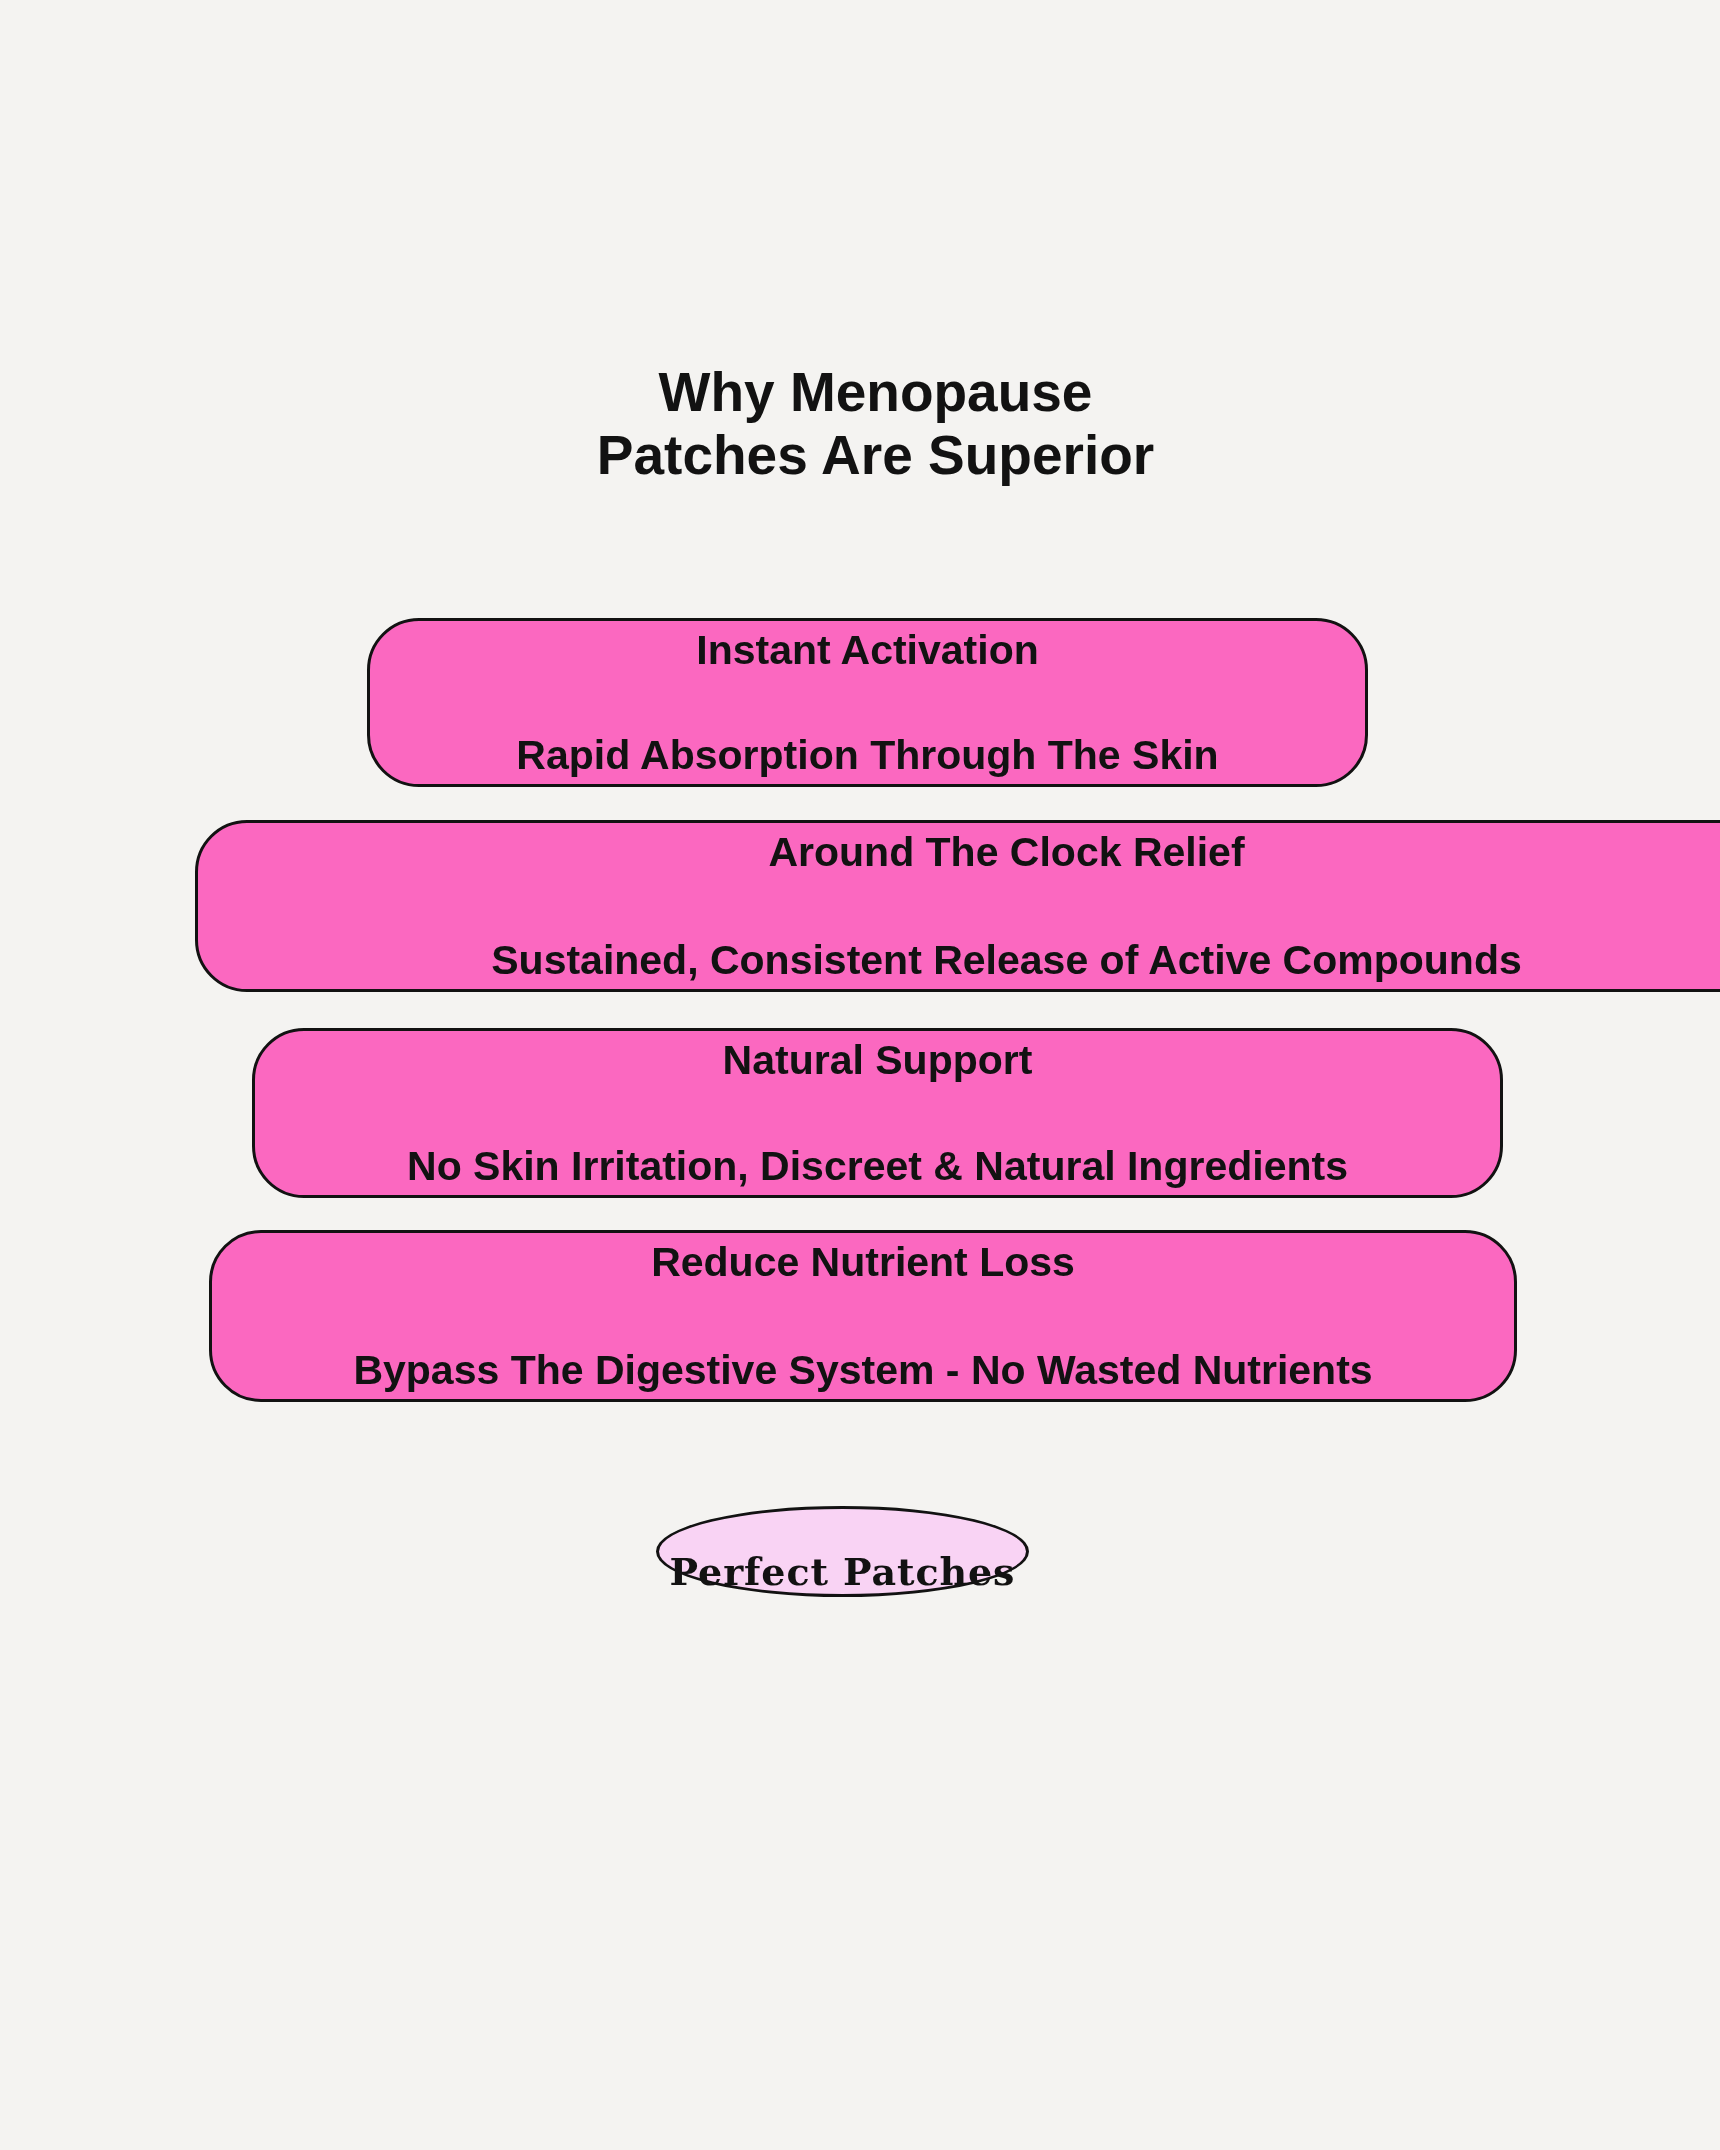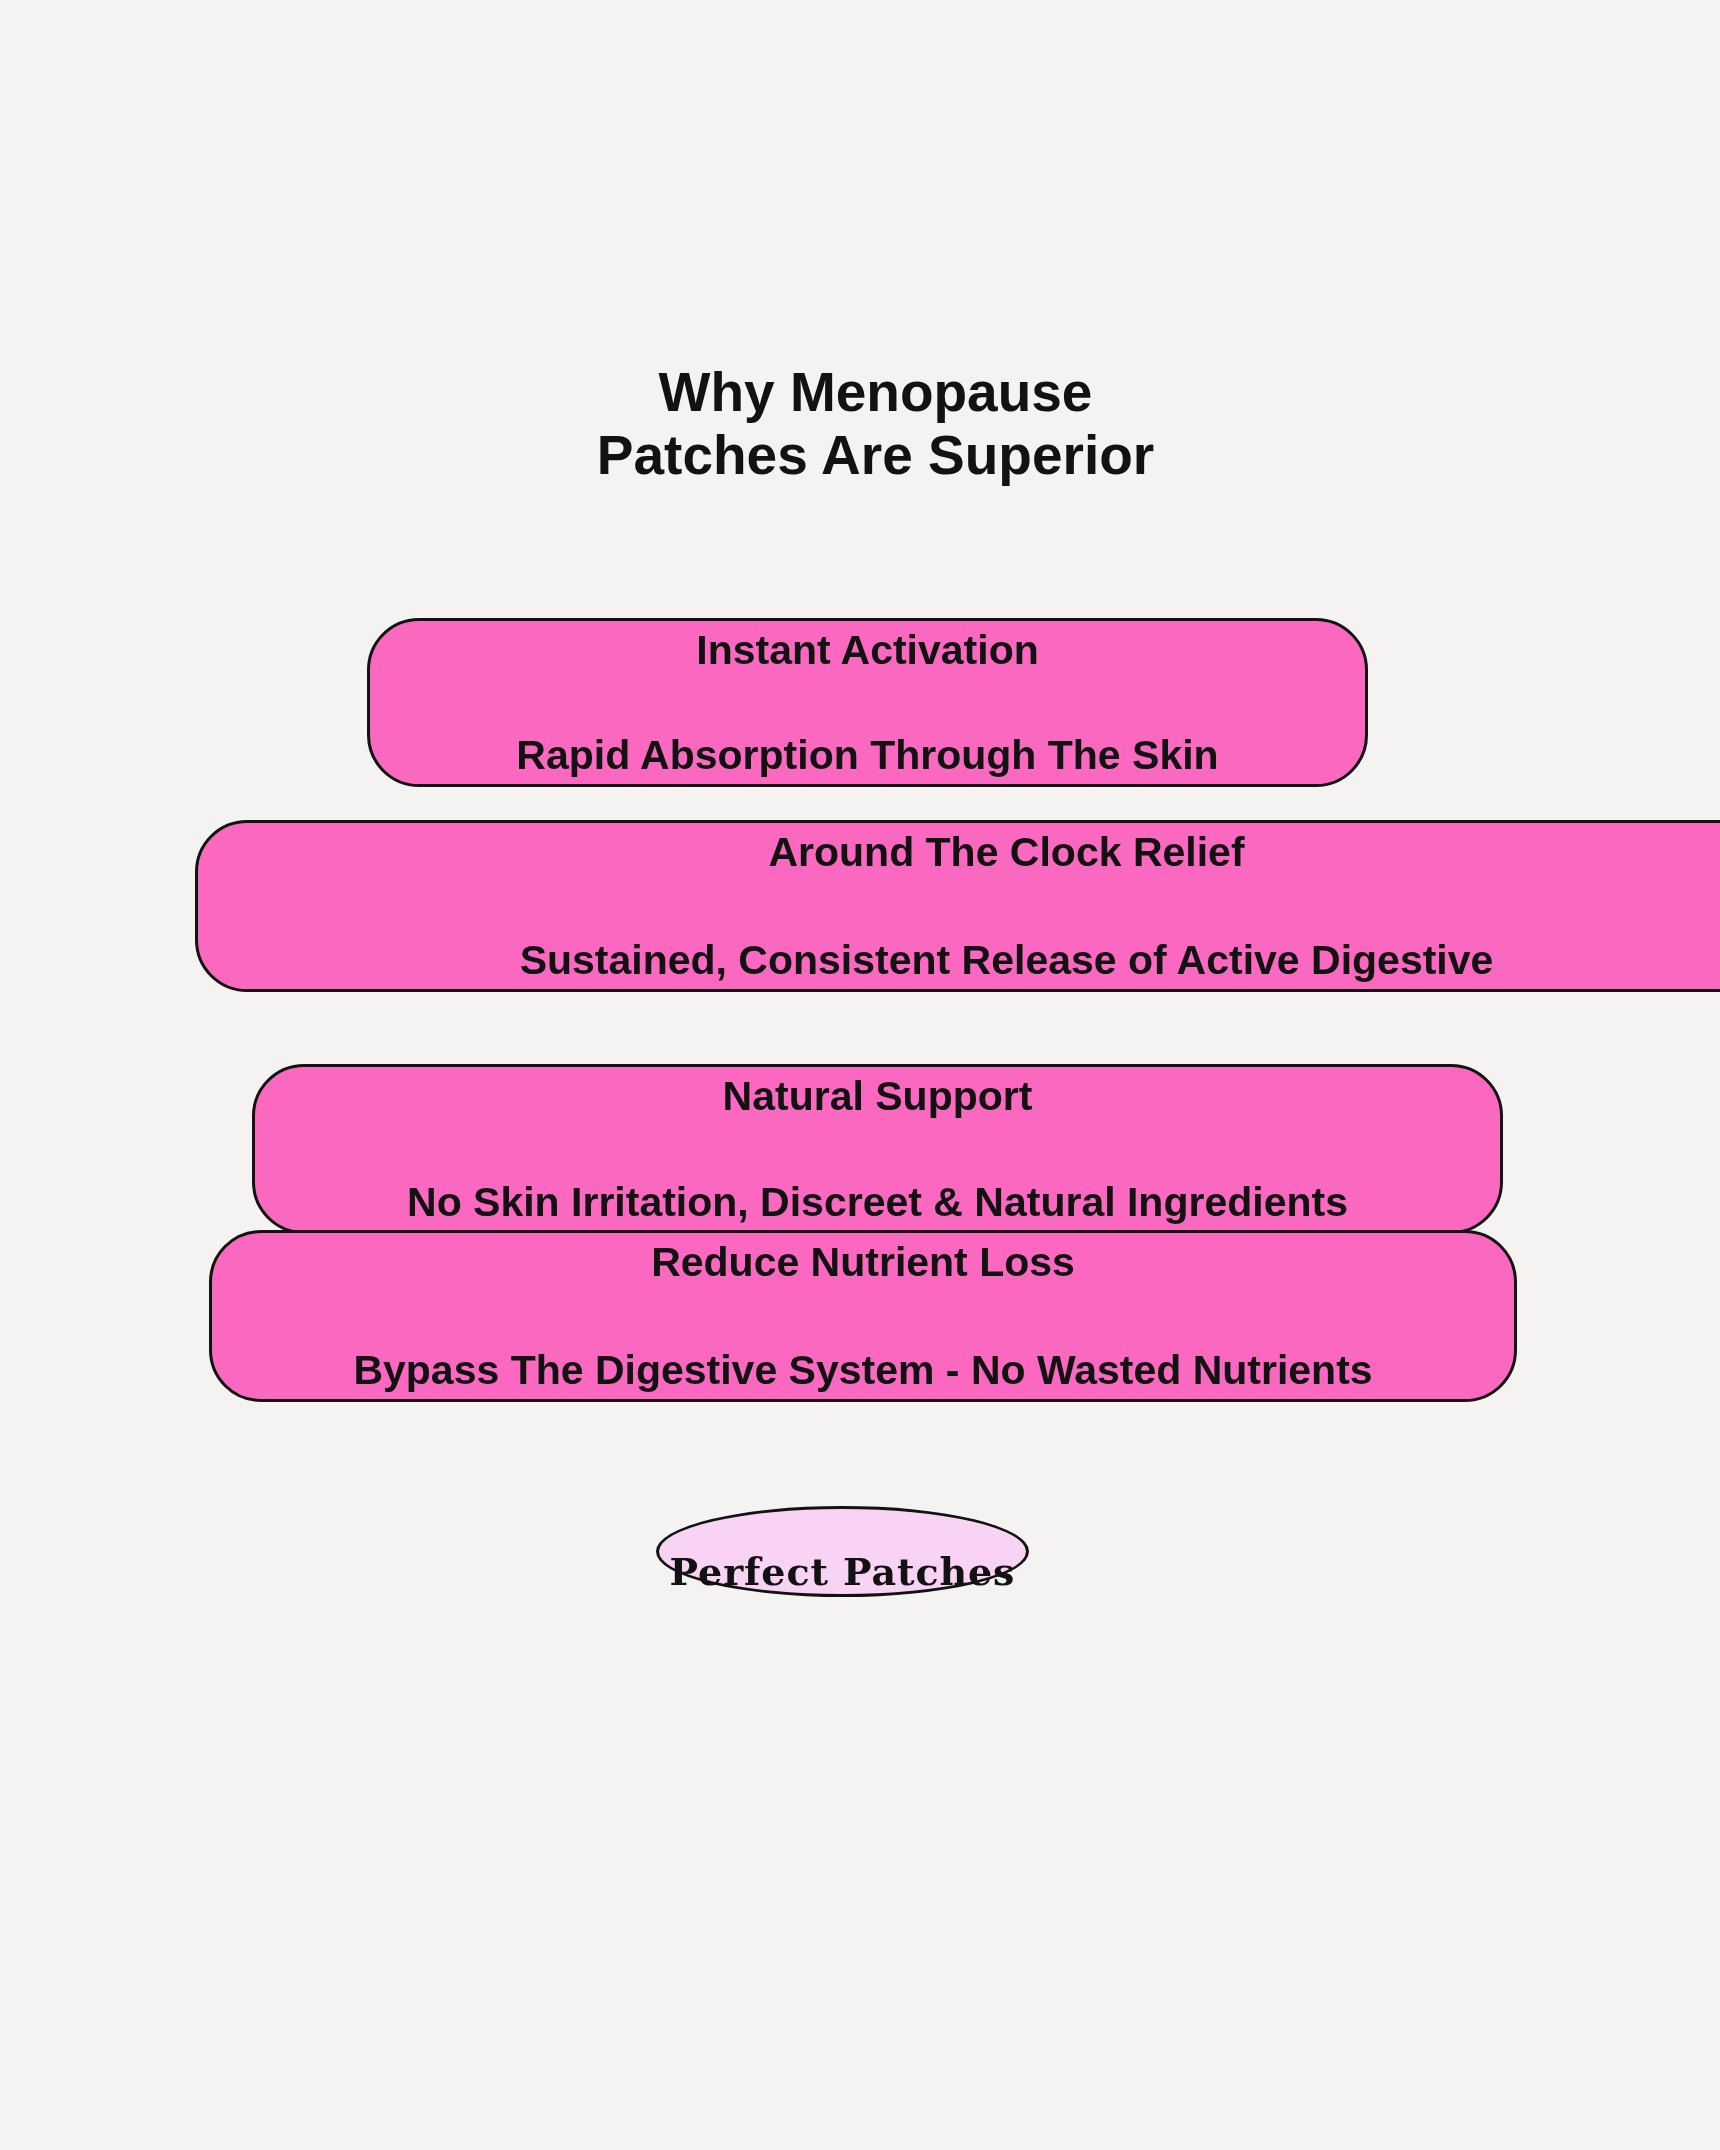--- a/index.html
+++ b/index.html
@@ -41,21 +41,21 @@
     align-items: center;
     justify-content: space-between;
     text-align: center;
     font-weight: bold;
     font-size: 41px;
     line-height: 58px;
     padding: 0 34px;
   }
   .card-1 { left: 367px; top: 618px;  width: 1001px; height: 169px; }
   .card-2 { left: 195px; top: 820px;  width: 1623px; height: 172px; }
-  .card-3 { left: 252px; top: 1064px; width: 1251px; height: 170px; }
+  .card-3 { left: 252px; top: 1028px; width: 1251px; height: 170px; }
   .card-4 { left: 209px; top: 1230px; width: 1308px; height: 172px; }
   .badge {
     position: absolute;
     left: 656px;
     top: 1506px;
     width: 373px;
     height: 91px;
     box-sizing: border-box;
     background: #f9d3f4;
     border: 3.4px solid #121212;
@@ -80,21 +80,21 @@
     <div>Patches Are Superior</div>
   </div>
 
   <div class="benefit-card card-1">
     <div>Instant Activation</div>
     <div>Rapid Absorption Through The Skin</div>
   </div>
 
   <div class="benefit-card card-2">
     <div>Around The Clock Relief</div>
-    <div>Sustained, Consistent Release of Active Digestive</div>
+    <div>Sustained, Consistent Release of Active Compounds</div>
   </div>
 
   <div class="benefit-card card-3">
     <div>Natural Support</div>
     <div>No Skin Irritation, Discreet &amp; Natural Ingredients</div>
   </div>
 
   <div class="benefit-card card-4">
     <div>Reduce Nutrient Loss</div>
     <div>Bypass The Digestive System - No Wasted Nutrients</div>

